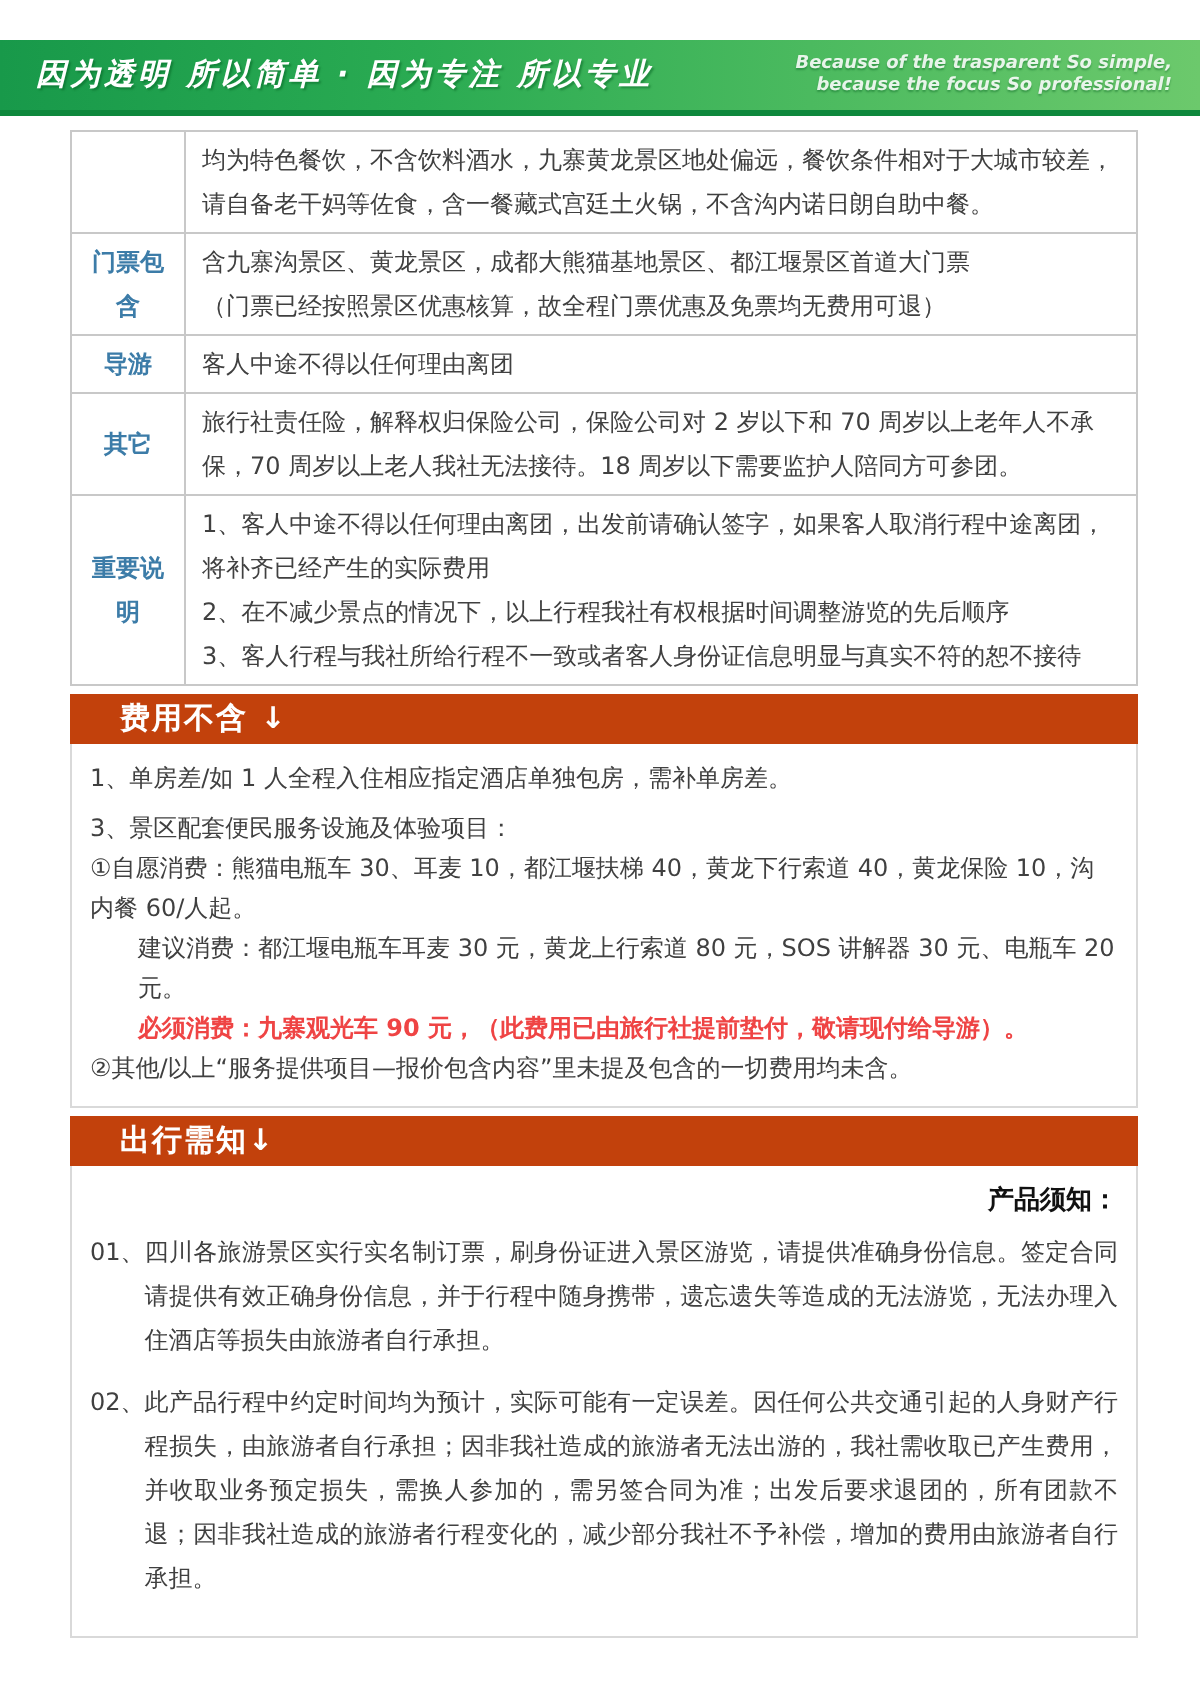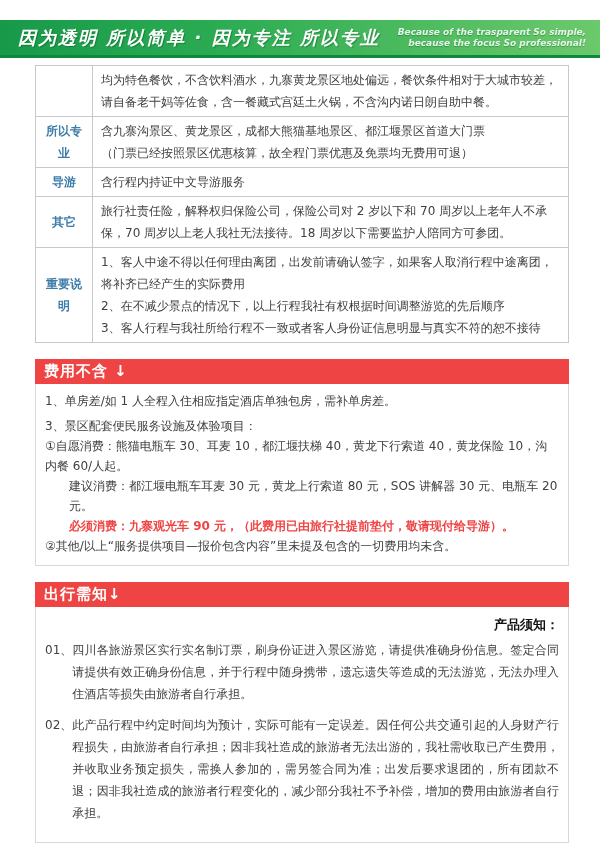--- a/index.html
+++ b/index.html
@@ -13,21 +13,21 @@
 
   
   .banner{
     margin-top:20px;height:38px;width:600px;box-sizing:border-box;
     background:linear-gradient(90deg,#18994a 0%,#2aab52 35%,#6cc96c 100%);
     border-bottom:3px solid #0e883c;
     display:flex;align-items:center;justify-content:space-between;
     padding:0 14px 0 18px;
   }
   .slogan-cn{
-    color:#ffffff;font-size:18px;font-style:italic;font-weight:bold;
+    color:#ffffff;font-size:15px;font-style:italic;font-weight:bold;
     letter-spacing:2px;text-shadow:1px 1px 1px rgba(0,90,30,.45);
     white-space:nowrap;
   }
   .slogan-en{
     color:rgba(255,255,255,.88);font-size:9px;font-style:italic;font-weight:bold;
     text-align:right;line-height:11px;text-shadow:0 1px 1px rgba(0,90,30,.4);
   }
 
   .content{width:534px;margin:7px auto 0 35px;}
 
@@ -38,22 +38,22 @@
     font-size:12px;line-height:22px;
   }
   td.lbl{
     width:40px;text-align:center;color:#3c7ca8;font-weight:bold;
     padding:3px 4px;line-height:17px;
   }
   td.val p{margin:0;}
 
   
   .sec-header{
-    margin-top:16px;background:#ef4444;color:#ffffff;font-weight:bold;
-    font-size:15px;line-height:25px;height:25px;padding:0 9px;
+    margin-top:4px;background:#c2410c;color:#ffffff;font-weight:bold;
+    font-size:15px;line-height:25px;height:25px;padding:0 25px;
     letter-spacing:1px;
   }
 
   
   .box{
     border:1px solid #d9d9d9;border-top:none;padding:7px 9px 9px 9px;
     background:#fff;
   }
   .box p{margin:0 0 4px 0;line-height:21px;}
   .box p.tight{margin:0;line-height:20px;}
@@ -83,30 +83,30 @@
 
     <table class="info-table">
       <tbody>
           <tr>
         <td class="lbl"></td>
         <td class="val">
           <p>均为特色餐饮，不含饮料酒水，九寨黄龙景区地处偏远，餐饮条件相对于大城市较差，请自备老干妈等佐食，含一餐藏式宫廷土火锅，不含沟内诺日朗自助中餐。</p>
         </td>
       </tr>
       <tr>
-        <td class="lbl">所以专业</td>
+        <td class="lbl">门票包含</td>
         <td class="val">
           <p>含九寨沟景区、黄龙景区，成都大熊猫基地景区、都江堰景区首道大门票</p>
           <p>（门票已经按照景区优惠核算，故全程门票优惠及免票均无费用可退）</p>
         </td>
       </tr>
       <tr>
         <td class="lbl">导游</td>
         <td class="val">
-          <p>含行程内持证中文导游服务</p>
+          <p>客人中途不得以任何理由离团</p>
         </td>
       </tr>
       <tr>
         <td class="lbl">其它</td>
         <td class="val">
           <p>旅行社责任险，解释权归保险公司，保险公司对 2 岁以下和 70 周岁以上老年人不承保，70 周岁以上老人我社无法接待。18 周岁以下需要监护人陪同方可参团。</p>
         </td>
       </tr>
       <tr>
         <td class="lbl">重要说明</td>

